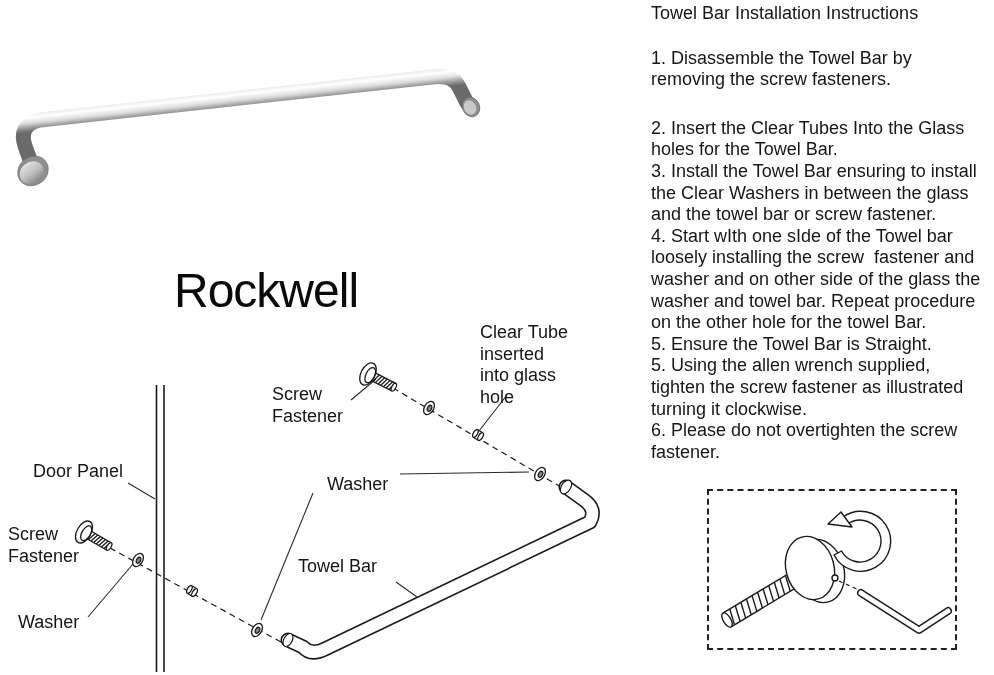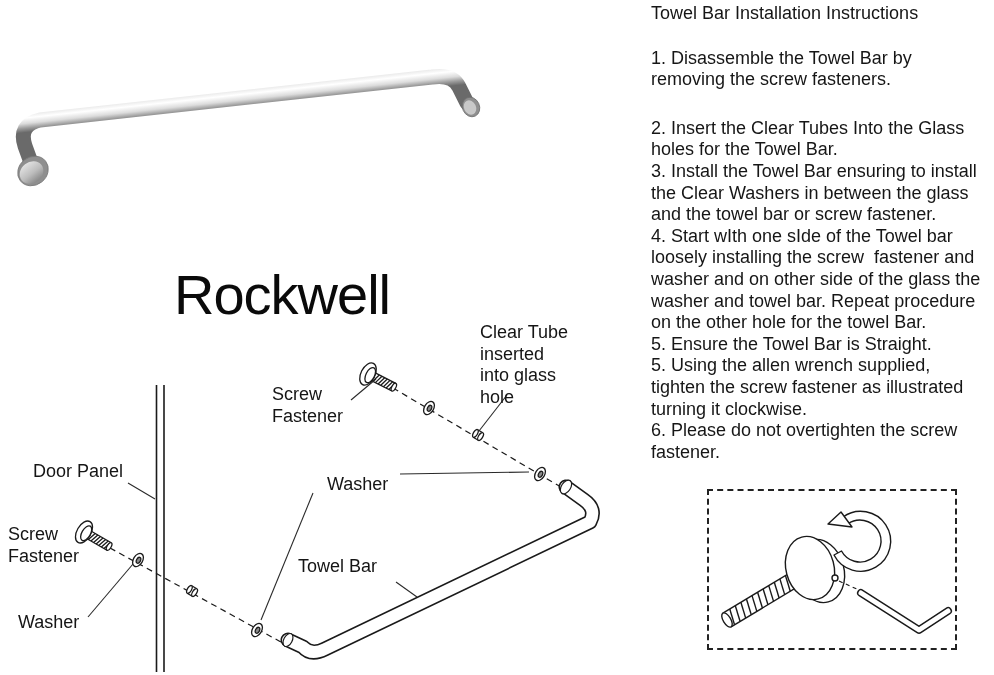--- a/index.html
+++ b/index.html
@@ -3,21 +3,21 @@
 <meta charset="utf-8">
 <style>
   html,body { margin:0; padding:0; background:#fff; }
   .stage {
     position:relative; width:994px; height:675px; background:#ffffff;
     overflow:hidden; font-family:"Liberation Sans", sans-serif; color:#141414;
   }
   .photo { position:absolute; left:0; top:25px; width:600px; height:180px; }
   .brand {
     position:absolute; left:174px; top:267px;
-    font-size:56px; line-height:1.0; letter-spacing:-1px; color:#0a0a0a;
+    font-size:48px; line-height:1.0; letter-spacing:-1px; color:#0a0a0a;
     font-family:"Liberation Sans", sans-serif;
   }
   .instructions {
     position:absolute; left:651px; top:3px; width:345px;
     font-size:18px; line-height:21.6px; color:#161616;
   }
   .instructions .ins-title { margin:0 0 23px 0; white-space:pre-wrap; }
   .instructions p { margin:0; white-space:pre-wrap; }
   .instructions p.gap-after { margin-bottom:27px; }
   .diagram { position:absolute; left:0; top:300px; width:660px; height:375px; }

